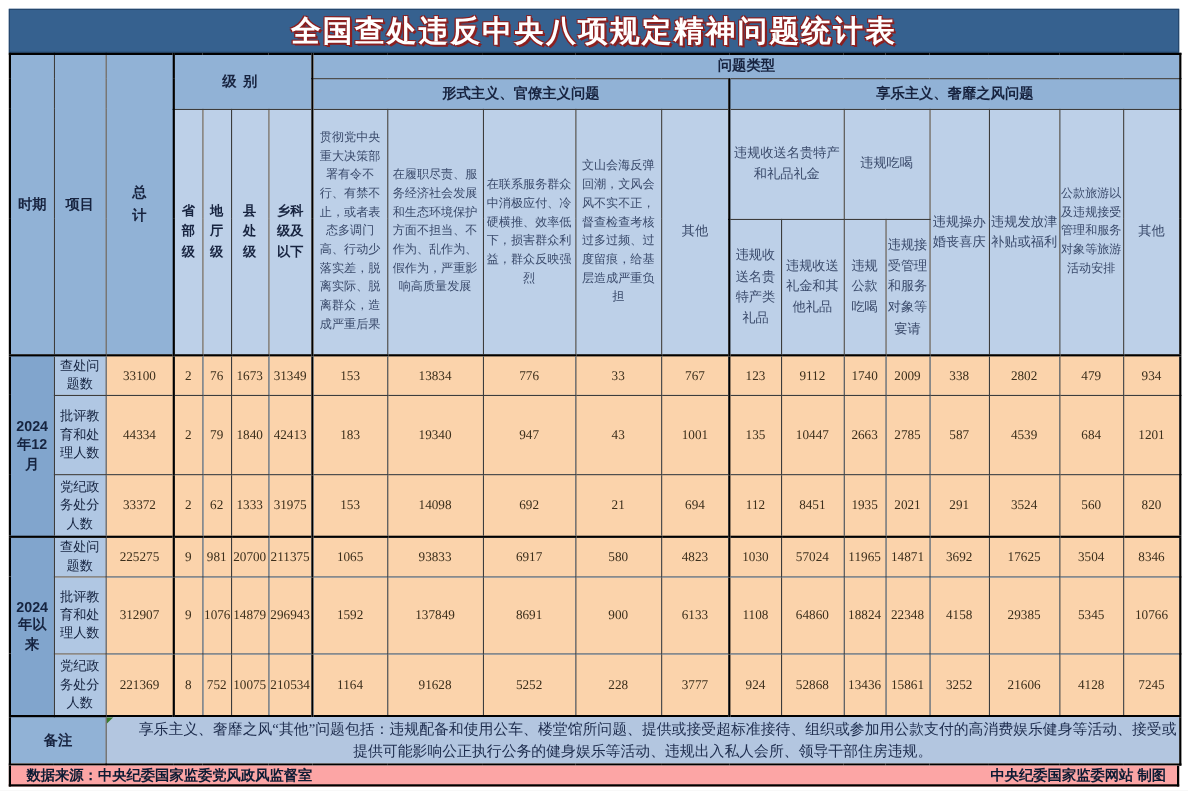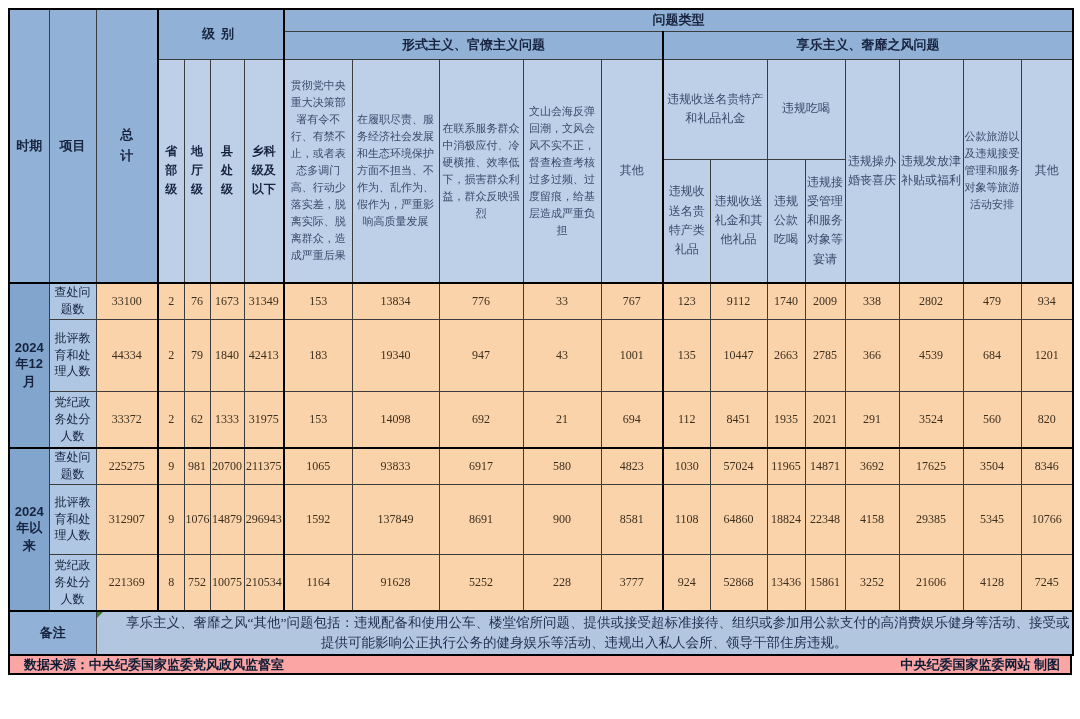--- a/index.html
+++ b/index.html
@@ -49,20 +49,23 @@
   .footerbar{box-sizing:border-box;height:19px;background:#fca5a5;border:2px solid #000;border-top:none;
              display:flex;align-items:center;justify-content:space-between;padding:0 10px 0 14px;
              font-weight:bold;font-size:13px;color:#0d1b33;}
 </style>
 </head>
 <body>
 
 <div class="page">
   <div class="sheet">
 
+    <div class="titlebar">
+      <span class="t">全国查处违反中央八项规定精神问题统计表</span>
+    </div>
 
     <table class="stats">
       <colgroup>
         <col style="width:40px">
           <col style="width:47px">
           <col style="width:62px">
         <col style="width:26px">
           <col style="width:26px">
           <col style="width:34px">
           <col style="width:40px">
@@ -148,21 +151,21 @@
           <td class="num tR">42413</td>
           <td class="num">183</td>
           <td class="num">19340</td>
           <td class="num">947</td>
           <td class="num">43</td>
           <td class="num tR">1001</td>
           <td class="num">135</td>
           <td class="num">10447</td>
           <td class="num">2663</td>
           <td class="num">2785</td>
-          <td class="num">366</td>
+          <td class="num">587</td>
           <td class="num">4539</td>
           <td class="num">684</td>
           <td class="num">1201</td>
         </tr>
         <tr class="d3">
           <th class="rowlabel">党纪政务处分人数</th>
           <td class="num tR">33372</td>
           <td class="num">2</td>
           <td class="num">62</td>
           <td class="num">1333</td>
@@ -207,21 +210,21 @@
           <th class="rowlabel">批评教育和处理人数</th>
           <td class="num tR">312907</td>
           <td class="num">9</td>
           <td class="num">1076</td>
           <td class="num">14879</td>
           <td class="num tR">296943</td>
           <td class="num">1592</td>
           <td class="num">137849</td>
           <td class="num">8691</td>
           <td class="num">900</td>
-          <td class="num tR">8581</td>
+          <td class="num tR">6133</td>
           <td class="num">1108</td>
           <td class="num">64860</td>
           <td class="num">18824</td>
           <td class="num">22348</td>
           <td class="num">4158</td>
           <td class="num">29385</td>
           <td class="num">5345</td>
           <td class="num">10766</td>
         </tr>
         <tr class="d6">

